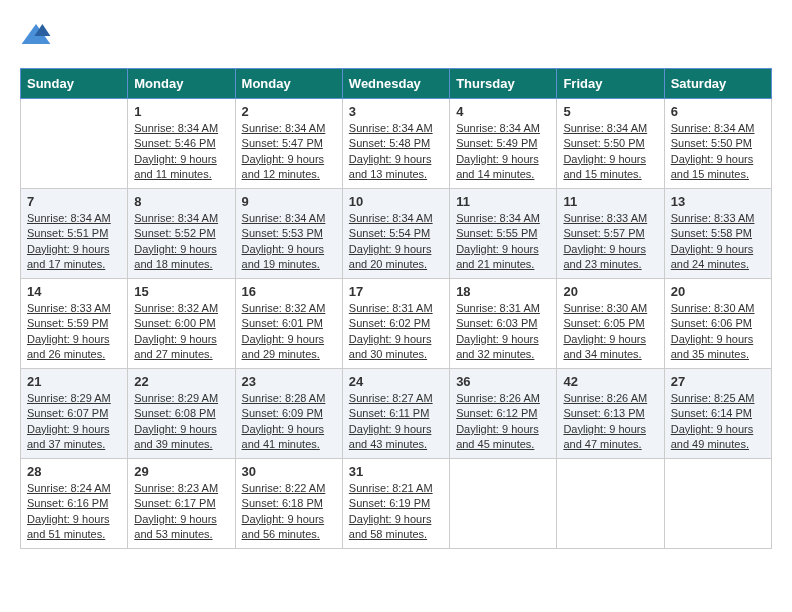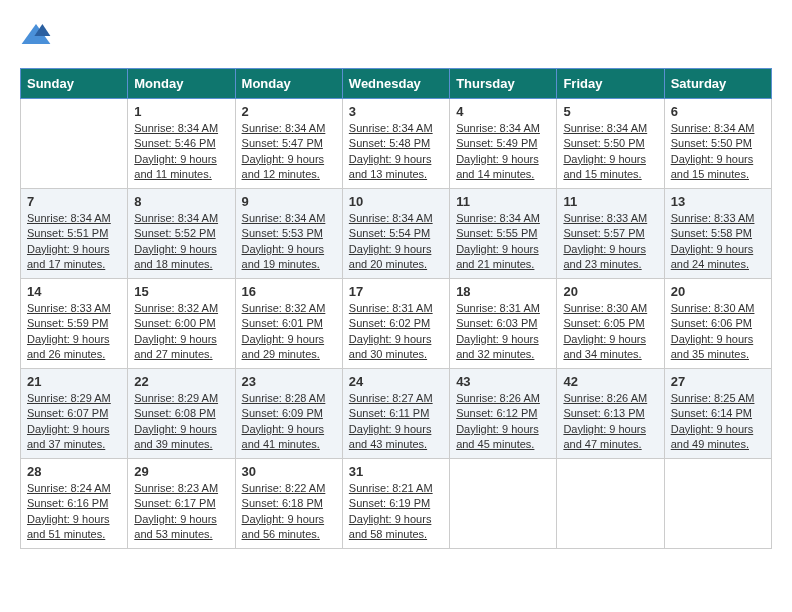--- a/index.html
+++ b/index.html
@@ -223,21 +223,21 @@
         </td>
         <td>
           <span class="day-number">23</span>
           <div class="day-info">Sunrise: 8:28 AM<br>Sunset: 6:09 PM<br>Daylight: 9 hours and 41 minutes.</div>
         </td>
         <td>
           <span class="day-number">24</span>
           <div class="day-info">Sunrise: 8:27 AM<br>Sunset: 6:11 PM<br>Daylight: 9 hours and 43 minutes.</div>
         </td>
         <td>
-          <span class="day-number">43</span>
+          <span class="day-number">36</span>
           <div class="day-info">Sunrise: 8:26 AM<br>Sunset: 6:12 PM<br>Daylight: 9 hours and 45 minutes.</div>
         </td>
         <td>
           <span class="day-number">42</span>
           <div class="day-info">Sunrise: 8:26 AM<br>Sunset: 6:13 PM<br>Daylight: 9 hours and 47 minutes.</div>
         </td>
         <td>
           <span class="day-number">27</span>
           <div class="day-info">Sunrise: 8:25 AM<br>Sunset: 6:14 PM<br>Daylight: 9 hours and 49 minutes.</div>
         </td>

